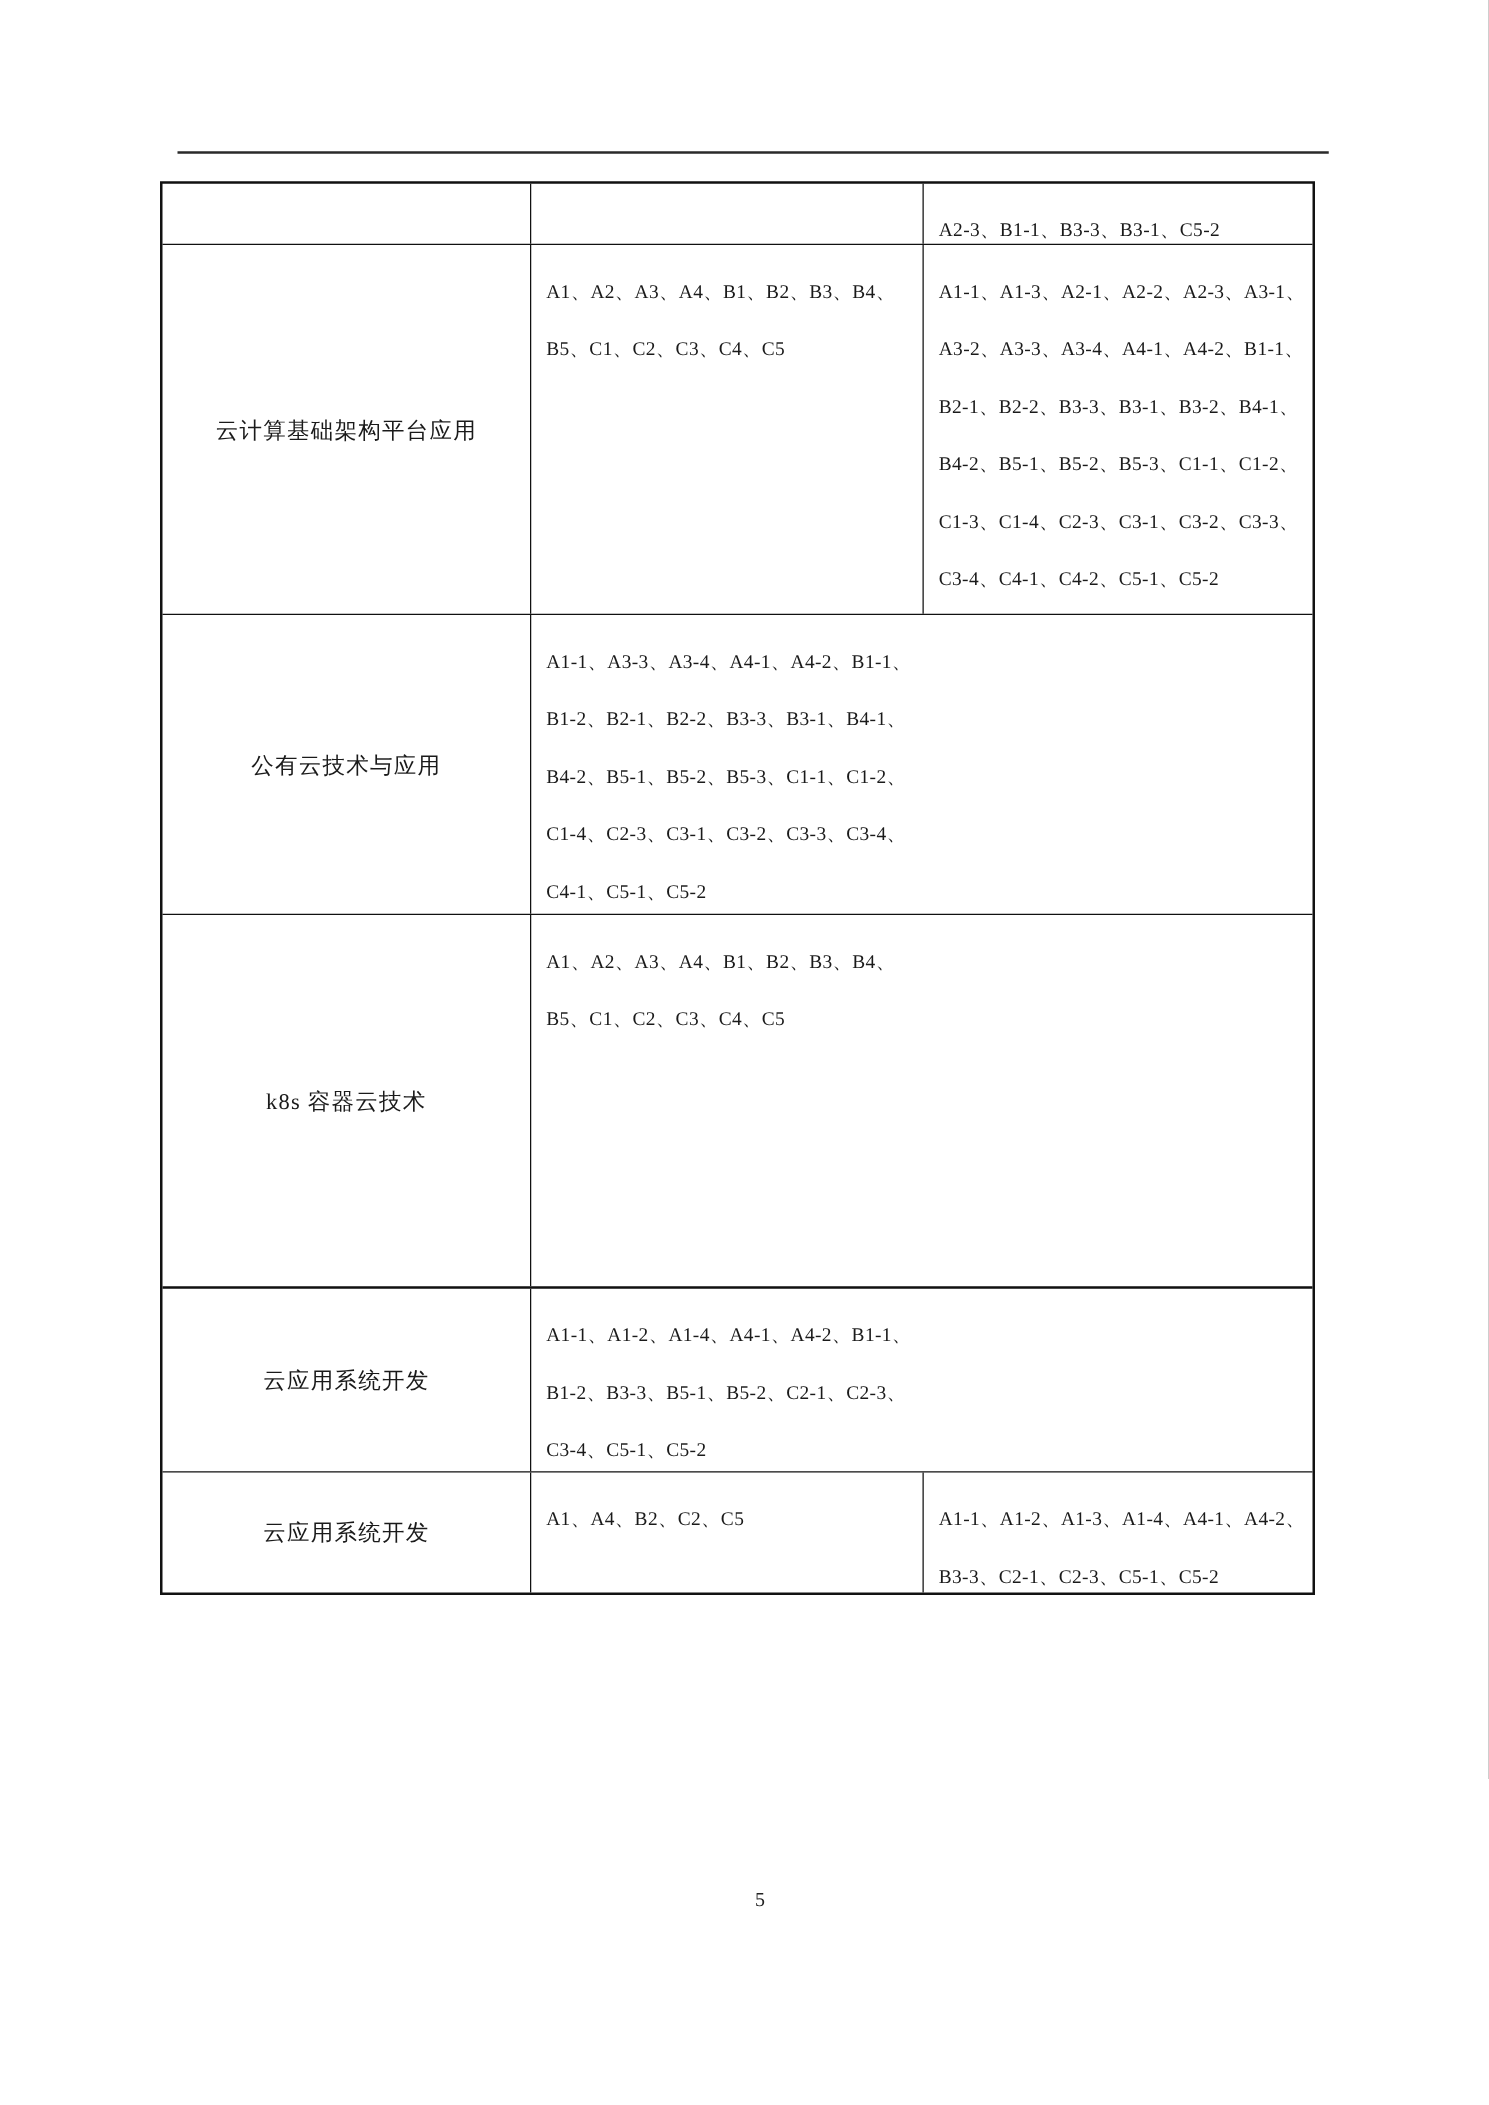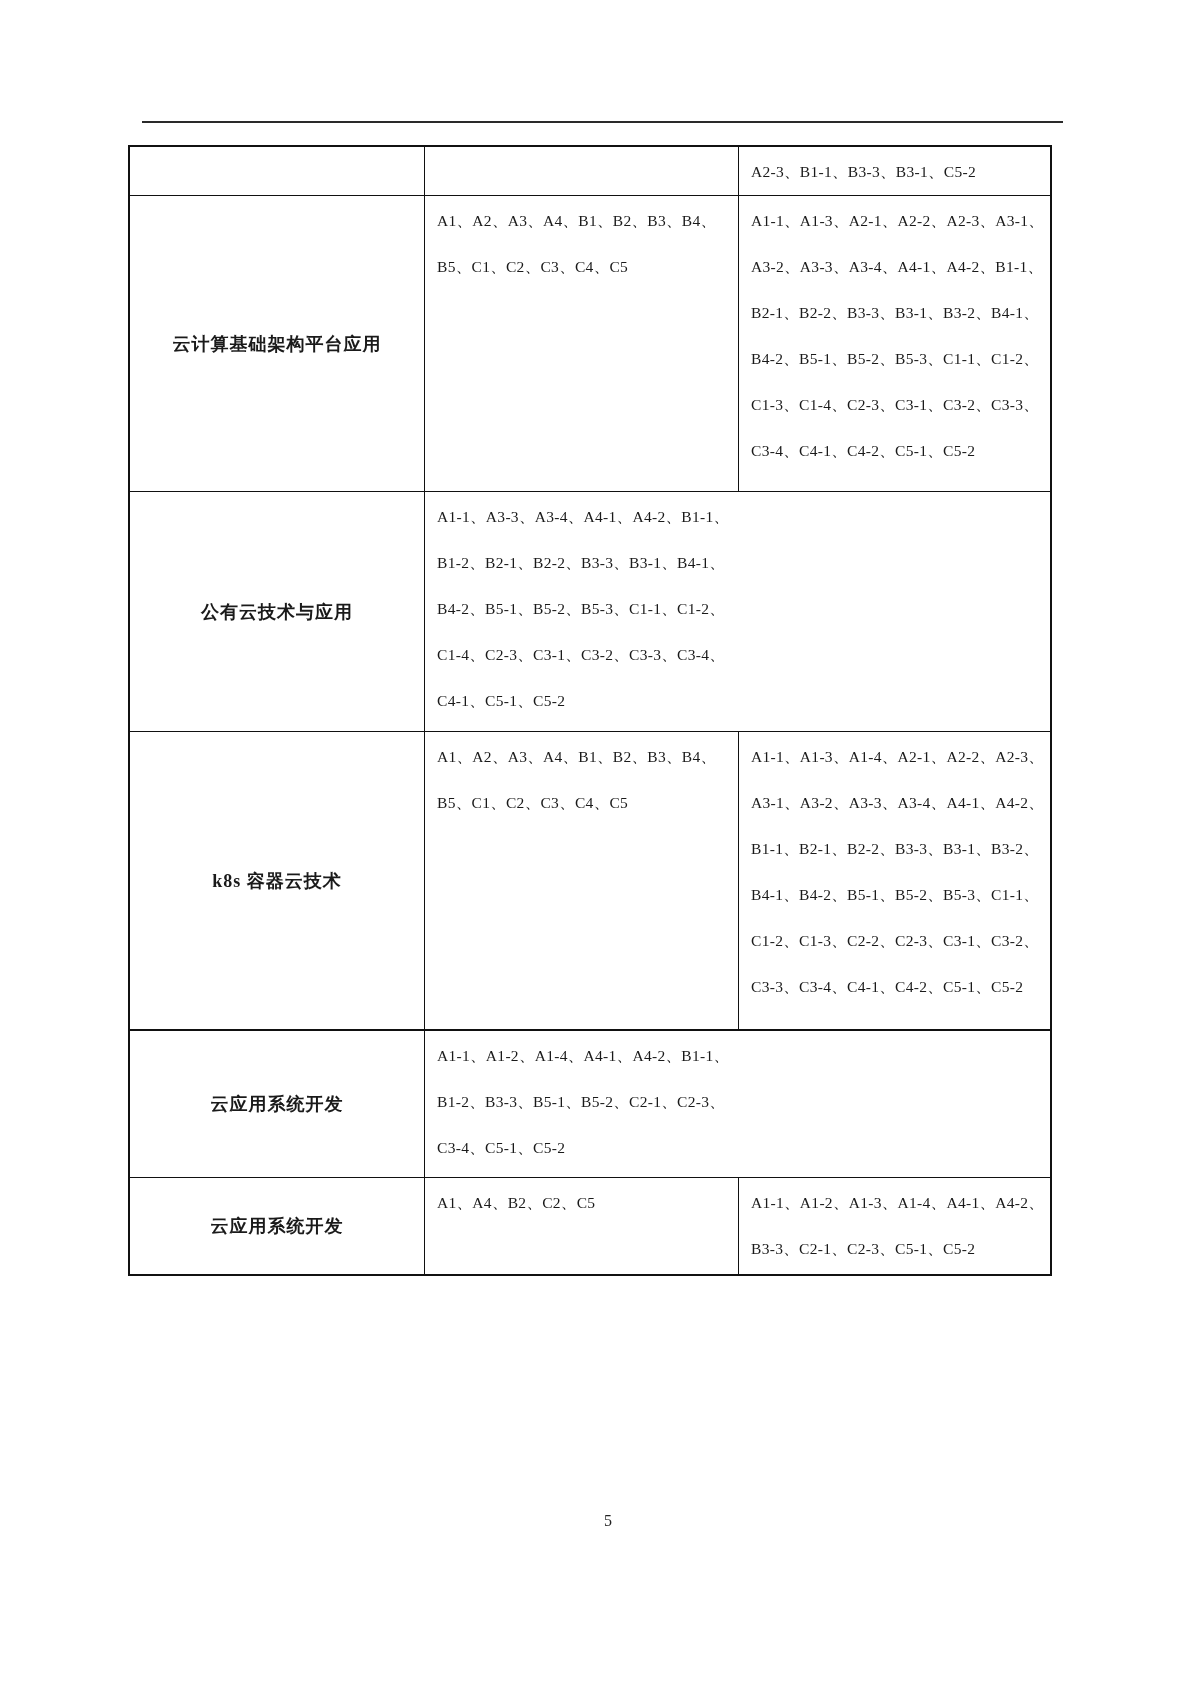--- a/index.html
+++ b/index.html
@@ -37,25 +37,24 @@
     box-sizing:border-box;
     overflow:hidden;
   }
   .c1 {
     display:flex;
     align-items:center;
     justify-content:center;
     text-align:center;
     font-size:18px;
     letter-spacing:1px;
-    font-weight:bold;
   }
   .c2, .c3 {
     border-left:1px solid #111;
-    padding:2px 2px 0 12px;
+    padding:15px 2px 0 12px;
     font-size:15.5px;
     line-height:46px;
     white-space:pre-line;
     letter-spacing:0.3px;
   }
   .page-number {
     position:absolute;
     left:604px; top:1512px;
     font-size:16px;
     color:#222;
@@ -100,26 +99,20 @@
 B1-2、B2-1、B2-2、B3-3、B3-1、B4-1、
 B4-2、B5-1、B5-2、B5-3、C1-1、C1-2、
 C1-4、C2-3、C3-1、C3-2、C3-3、C3-4、
 C4-1、C5-1、C5-2</div>
     </div>
 
     <div class="t-row r3">
       <div class="cell c1">k8s 容器云技术</div>
       <div class="cell c2">A1、A2、A3、A4、B1、B2、B3、B4、
 B5、C1、C2、C3、C4、C5</div>
-      <div class="cell c3">A1-1、A1-3、A1-4、A2-1、A2-2、A2-3、
-A3-1、A3-2、A3-3、A3-4、A4-1、A4-2、
-B1-1、B2-1、B2-2、B3-3、B3-1、B3-2、
-B4-1、B4-2、B5-1、B5-2、B5-3、C1-1、
-C1-2、C1-3、C2-2、C2-3、C3-1、C3-2、
-C3-3、C3-4、C4-1、C4-2、C5-1、C5-2</div>
     </div>
 
     <div class="t-row r4 thick-top">
       <div class="cell c1">云应用系统开发</div>
       <div class="cell c3">A1-1、A1-2、A1-4、A4-1、A4-2、B1-1、
 B1-2、B3-3、B5-1、B5-2、C2-1、C2-3、
 C3-4、C5-1、C5-2</div>
     </div>
 
     <div class="t-row r5">

